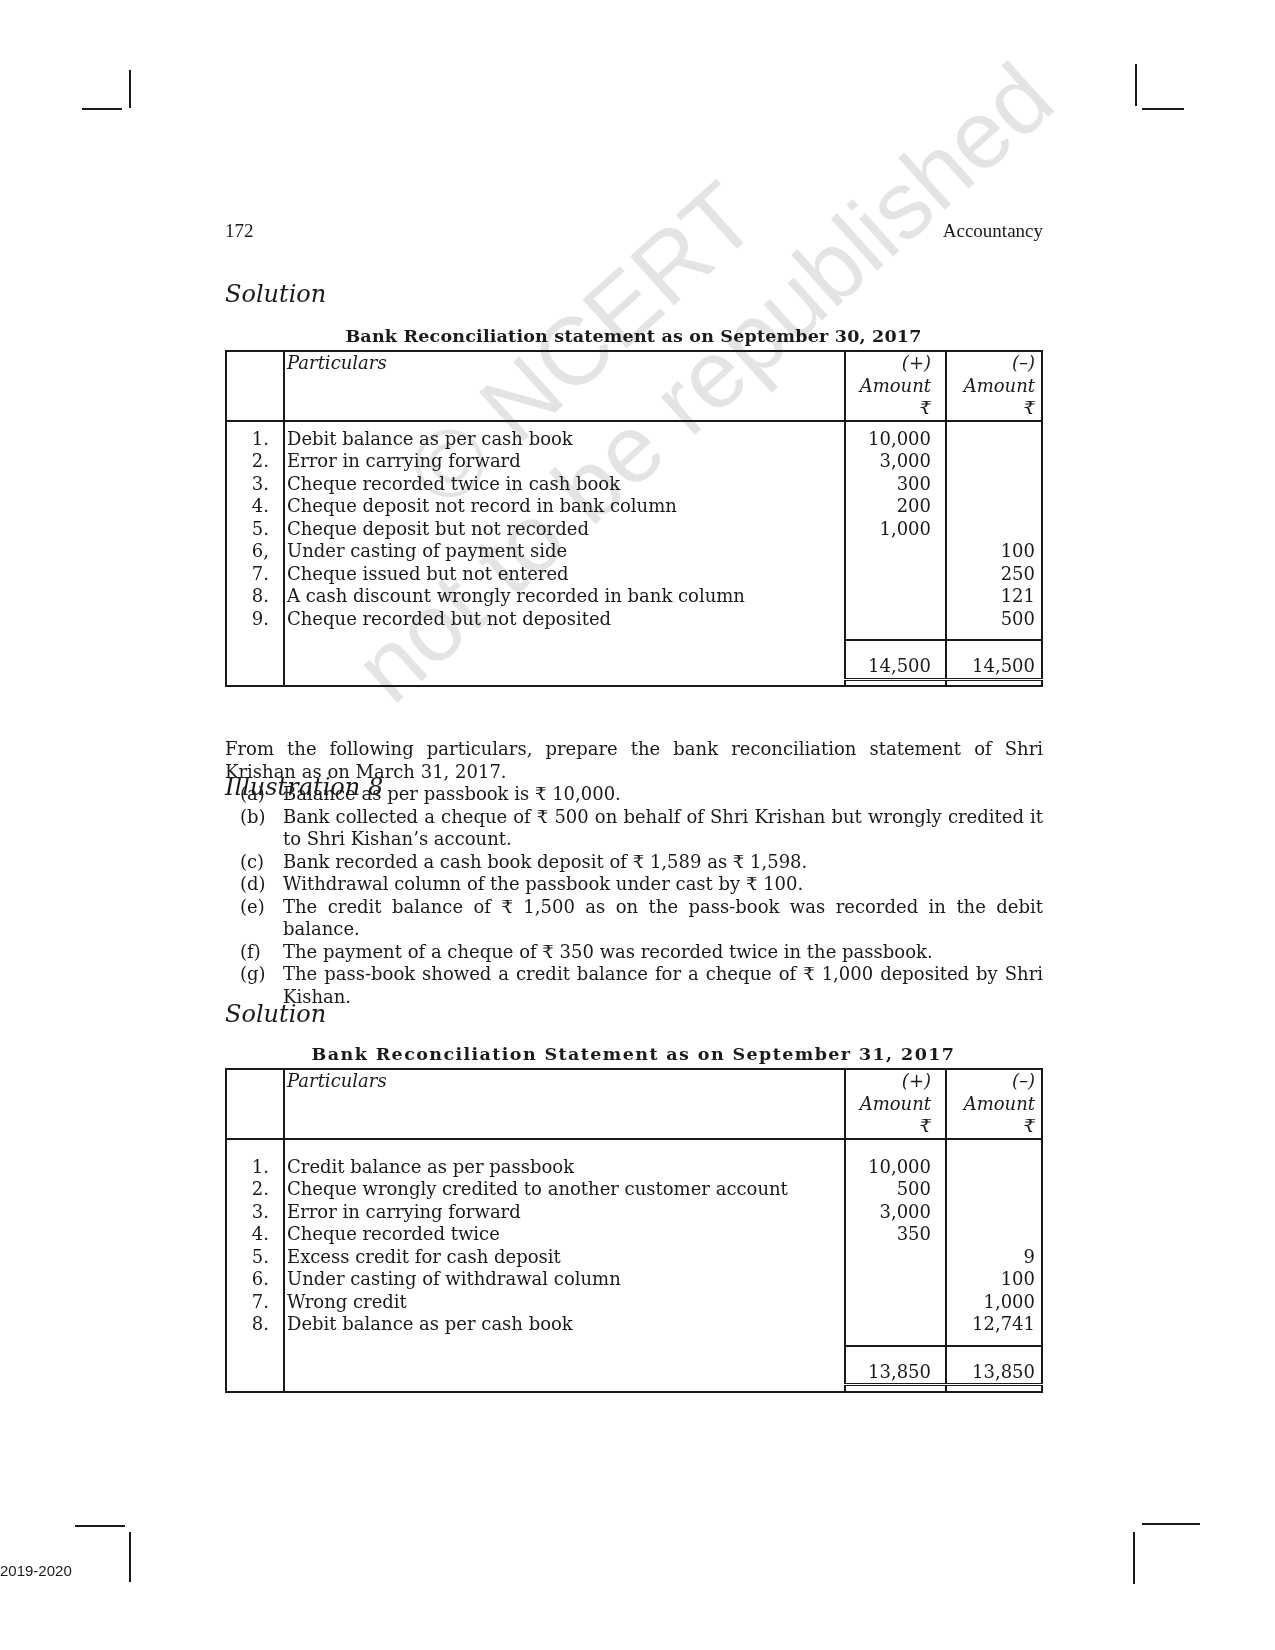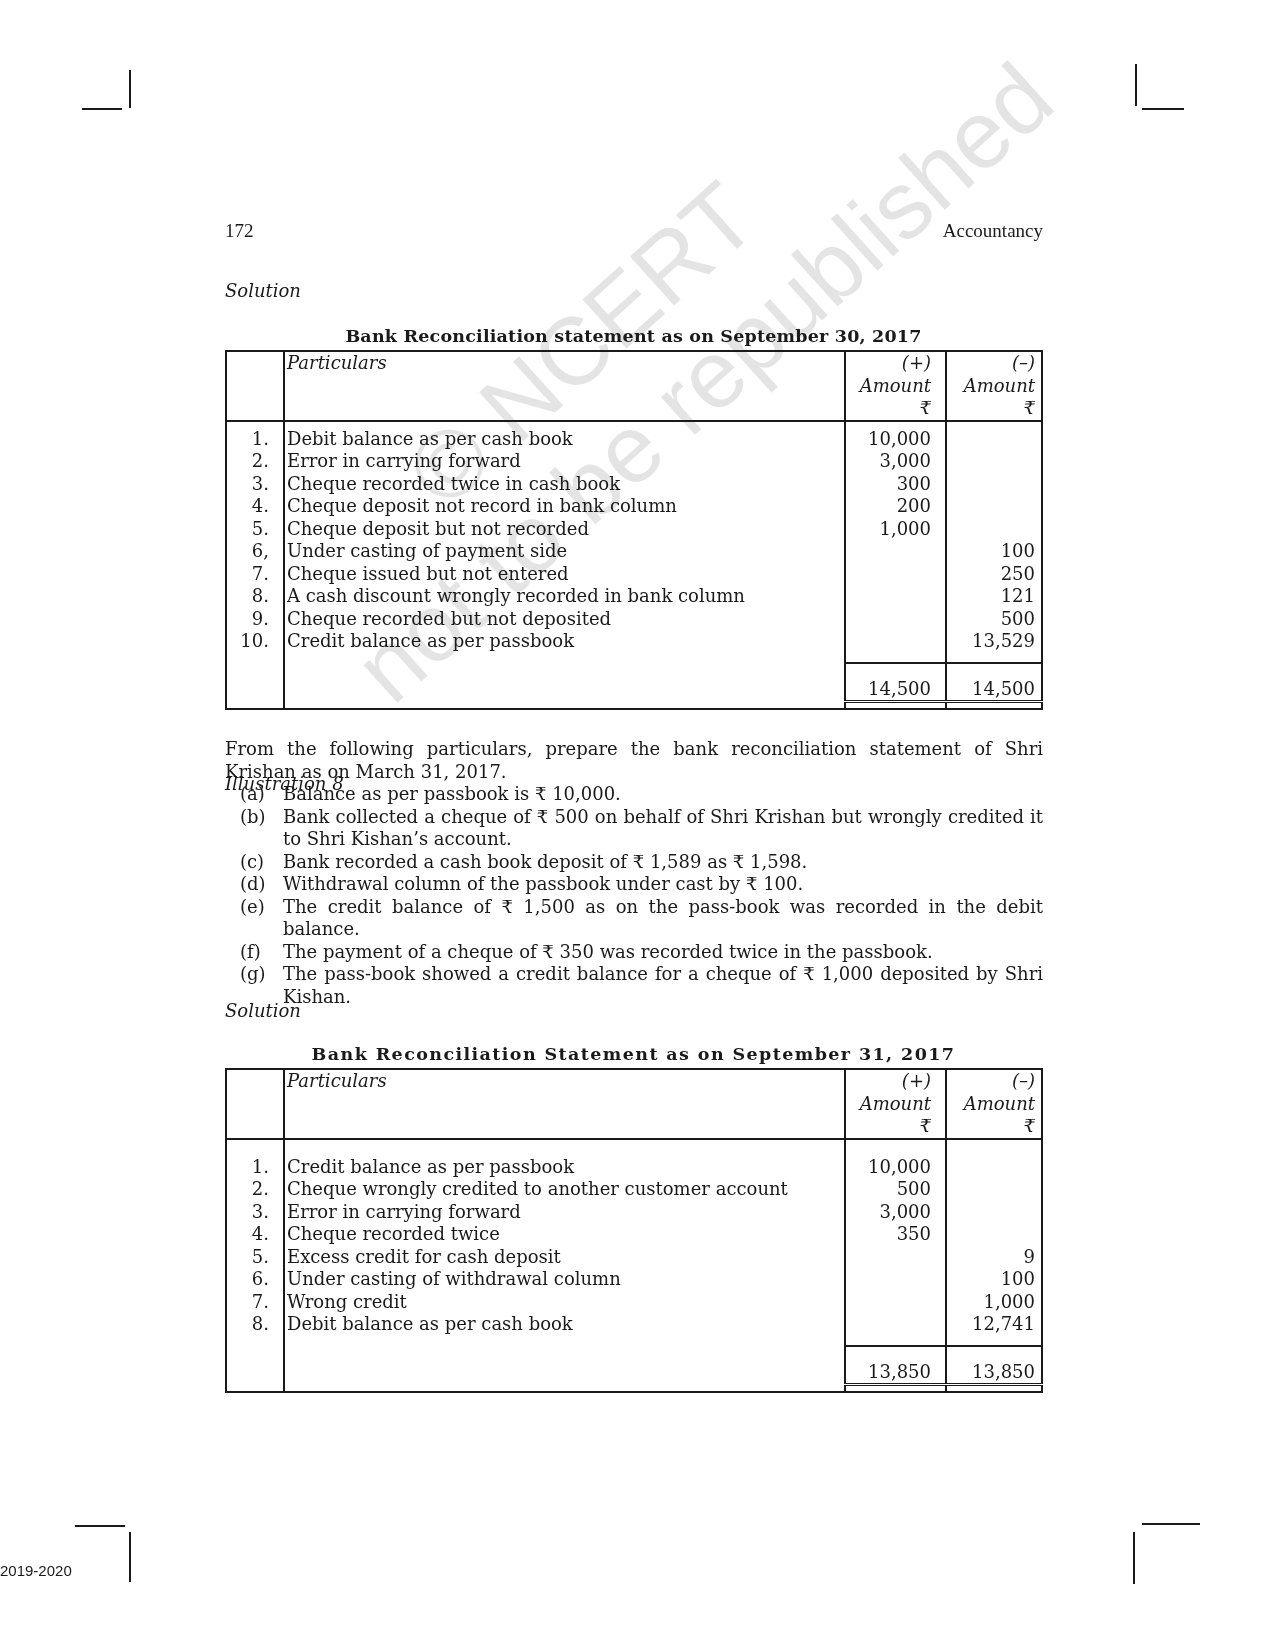--- a/index.html
+++ b/index.html
@@ -4,21 +4,21 @@
 <style>
   html, body { margin:0; padding:0; background:#ffffff; }
   body { width:1275px; height:1650px; position:relative; overflow:hidden;
          font-family:"DejaVu Serif","Liberation Serif",serif; color:#1a1a1a; }
   .abs { position:absolute; }
   .crop { position:absolute; background:#1a1a1a; }
   .serif { font-family:"Liberation Serif","DejaVu Serif",serif; }
   .page-num, .running-head { top:220px; font-size:19px; }
   .page-num { left:225px; }
   .running-head { right:232px; }
-  .italic-label { font-style:italic; font-size:18px; left:225px; }
+  .italic-label { font-style:italic; font-size:24px; left:225px; }
   .tbl-title { font-weight:bold; font-size:17.5px; left:225px; width:817px; text-align:center; letter-spacing:0.2px;margin-top:11px; }
   .tbl-title.wide { letter-spacing:1.4px; }
   table.rec { position:absolute; left:225px; width:818px; border-collapse:collapse; font-size:18px; line-height:22.5px; }
   table.rec td { padding:0; vertical-align:top; }
   table.rec .c-no { width:58px; border-left:2px solid #1a1a1a; border-right:2px solid #1a1a1a; text-align:right; padding-right:14px; box-sizing:border-box; }
   table.rec .c-part { padding-left:2px; }
   table.rec .c-plus { width:101px; border-left:2px solid #1a1a1a; text-align:right; padding-right:14px; box-sizing:border-box; }
   table.rec .c-minus { width:96px; border-left:2px solid #1a1a1a; border-right:2px solid #1a1a1a; text-align:right; padding-right:6px; box-sizing:border-box; }
   table.rec tr.head td { border-top:2px solid #1a1a1a; border-bottom:2px solid #1a1a1a; font-style:italic; height:66px; }
   table.rec tr.head .c-part { font-style:italic; }
@@ -122,26 +122,20 @@
         <td class="c-part">A cash discount wrongly recorded in bank column</td>
         <td class="c-plus"></td>
         <td class="c-minus">121</td>
       </tr>
   <tr>
         <td class="c-no">9.</td>
         <td class="c-part">Cheque recorded but not deposited</td>
         <td class="c-plus"></td>
         <td class="c-minus">500</td>
       </tr>
-  <tr>
-        <td class="c-no">10.</td>
-        <td class="c-part">Credit balance as per passbook</td>
-        <td class="c-plus"></td>
-        <td class="c-minus">13,529</td>
-      </tr>
   <tr class="gap">
         <td class="c-no"></td>
         <td class="c-part"></td>
         <td class="c-plus"></td>
         <td class="c-minus"></td>
       </tr>
   <tr class="total">
         <td class="c-no"></td>
         <td class="c-part"></td>
         <td class="c-plus">14,500</td>

